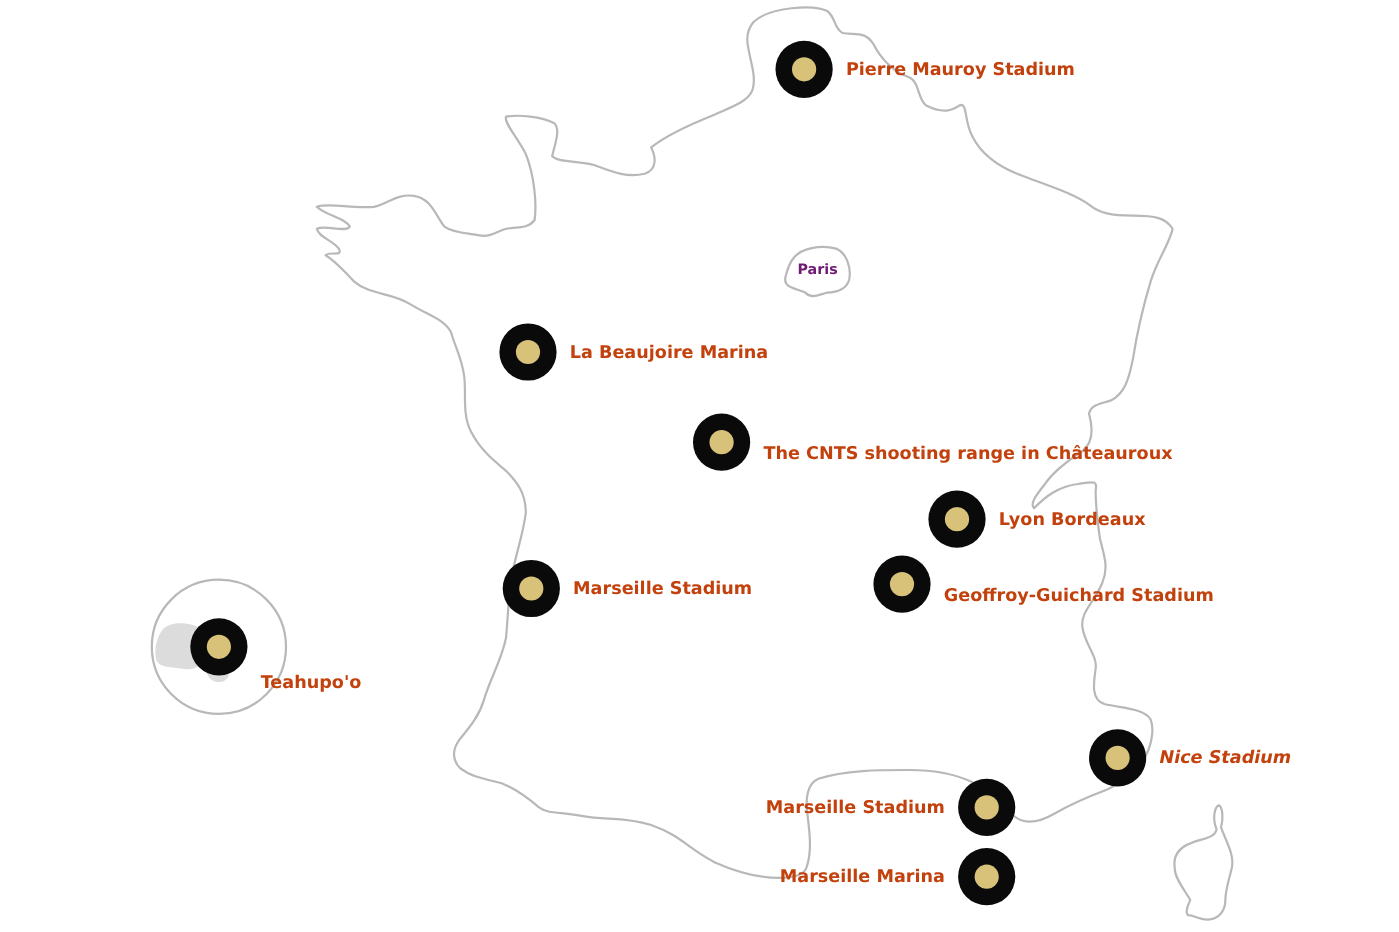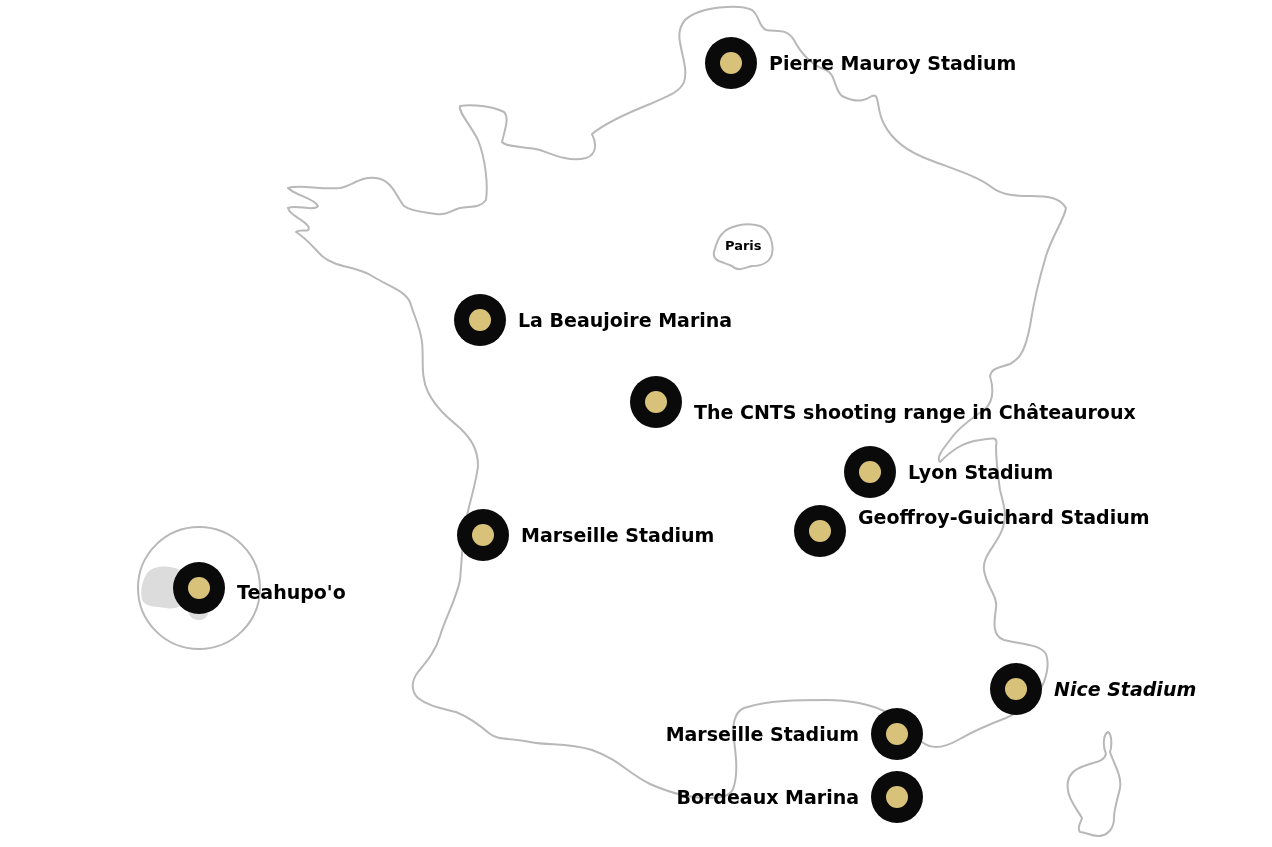--- a/index.html
+++ b/index.html
@@ -5,24 +5,24 @@
     html, body { margin: 0; padding: 0; background: #ffffff; }
     body { width: 1272px; height: 847px; position: relative; overflow: hidden;
            font-family: "DejaVu Sans", sans-serif; }
     #map-svg { position: absolute; left: 0; top: 0; width: 1272px; height: 847px; }
     .outline { fill: none; stroke: #b8b8b8; stroke-width: 2; stroke-linejoin: round; stroke-linecap: round; }
     .tahiti-land { fill: #dcdcdc; stroke: none; }
     .marker { position: absolute; width: 52px; height: 52px; margin-left: -26px; margin-top: -26px;
               border-radius: 50%; background: #0a0a0a; cursor: pointer; }
     .marker .dot { position: absolute; left: 15px; top: 15px; width: 22px; height: 22px;
                    border-radius: 50%; background: #d8c27a; }
-    .label { position: absolute; font-size: 19px; font-weight: bold; color: #000000;
+    .label { position: absolute; font-size: 16px; font-weight: bold; color: #c2410c;
              white-space: nowrap; line-height: 16px; margin-top: -8px; cursor: pointer; }
     .label.left { transform: translateX(-100%); }
-    .paris-label { position: absolute; font-size: 13px; font-weight: bold; color: #000000; line-height: 16px; }
+    .paris-label { position: absolute; font-size: 13px; font-weight: bold; color: #701a75; line-height: 16px; }
   </style>
 </head>
 <body>
 
 <svg id="map-svg" viewBox="0 0 1272 847" xmlns="http://www.w3.org/2000/svg">
 
   <path class="outline" d="
     M 685,20
     C 700,6 740,4 752,10
     C 760,16 758,26 766,30
@@ -147,51 +147,51 @@
   <div class="venue">
     <div class="marker" style="left: 656px; top: 402px;">
         <div class="dot"></div>
       </div>
     <div class="label" style="top: 412px; left: 694px;">The CNTS shooting range in Châteauroux</div>
   </div>
   <div class="venue">
     <div class="marker" style="left: 870px; top: 472px;">
         <div class="dot"></div>
       </div>
-    <div class="label" style="top: 472px; left: 908px;">Lyon Stadium</div>
+    <div class="label" style="top: 472px; left: 908px;">Lyon Bordeaux</div>
   </div>
   <div class="venue">
     <div class="marker" style="left: 820px; top: 531px;">
         <div class="dot"></div>
       </div>
-    <div class="label" style="top: 517px; left: 858px;">Geoffroy-Guichard Stadium</div>
+    <div class="label" style="top: 541px; left: 858px;">Geoffroy-Guichard Stadium</div>
   </div>
   <div class="venue">
     <div class="marker" style="left: 483px; top: 535px;">
         <div class="dot"></div>
       </div>
     <div class="label" style="top: 535px; left: 521px;">Marseille Stadium</div>
   </div>
   <div class="venue">
     <div class="marker" style="left: 199px; top: 588px;">
         <div class="dot"></div>
       </div>
-    <div class="label" style="top: 592px; left: 237px;">Teahupo'o</div>
+    <div class="label" style="top: 620px; left: 237px;">Teahupo'o</div>
   </div>
   <div class="venue">
     <div class="marker" style="left: 1016px; top: 689px;">
         <div class="dot"></div>
       </div>
     <div class="label" style="top: 689px; left: 1054px; font-style: italic;">Nice Stadium</div>
   </div>
   <div class="venue">
     <div class="marker" style="left: 897px; top: 734px;">
         <div class="dot"></div>
       </div>
     <div class="label left" style="top: 734px; left: 859px; padding-left: 48px;">Marseille Stadium</div>
   </div>
   <div class="venue">
     <div class="marker" style="left: 897px; top: 797px;">
         <div class="dot"></div>
       </div>
-    <div class="label left" style="top: 797px; left: 859px;">Bordeaux Marina</div>
+    <div class="label left" style="top: 797px; left: 859px;">Marseille Marina</div>
   </div>
 </div>
 
 </body></html>

